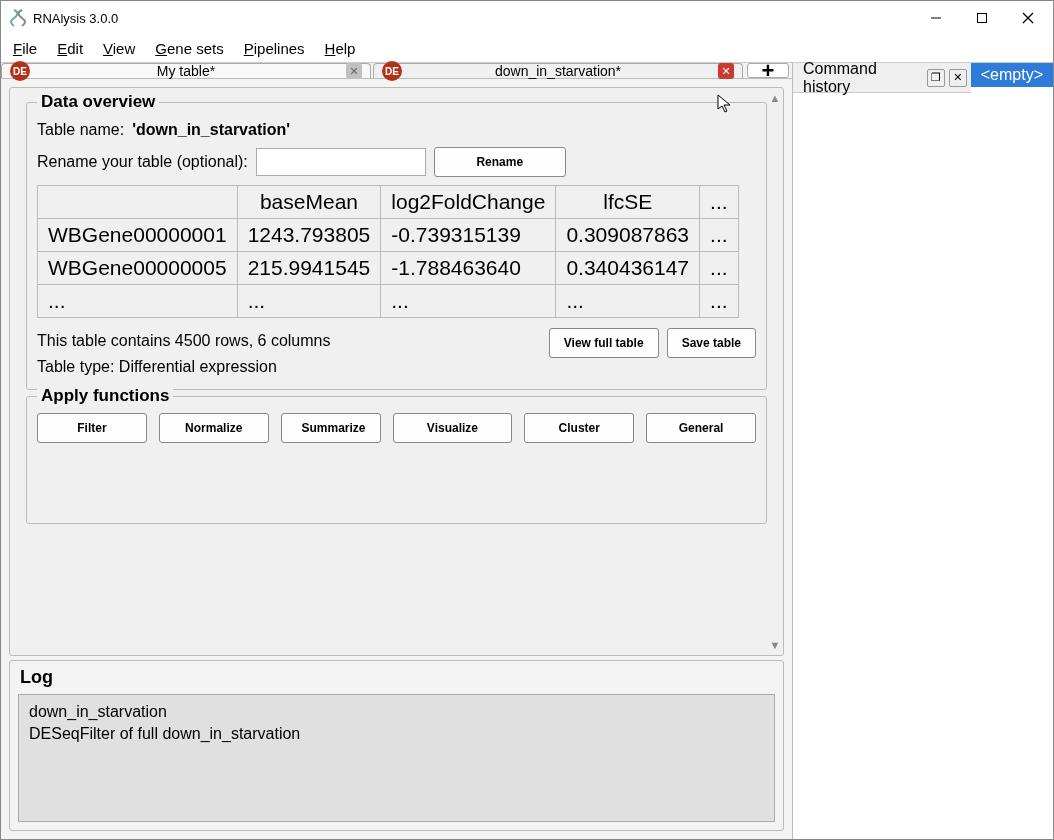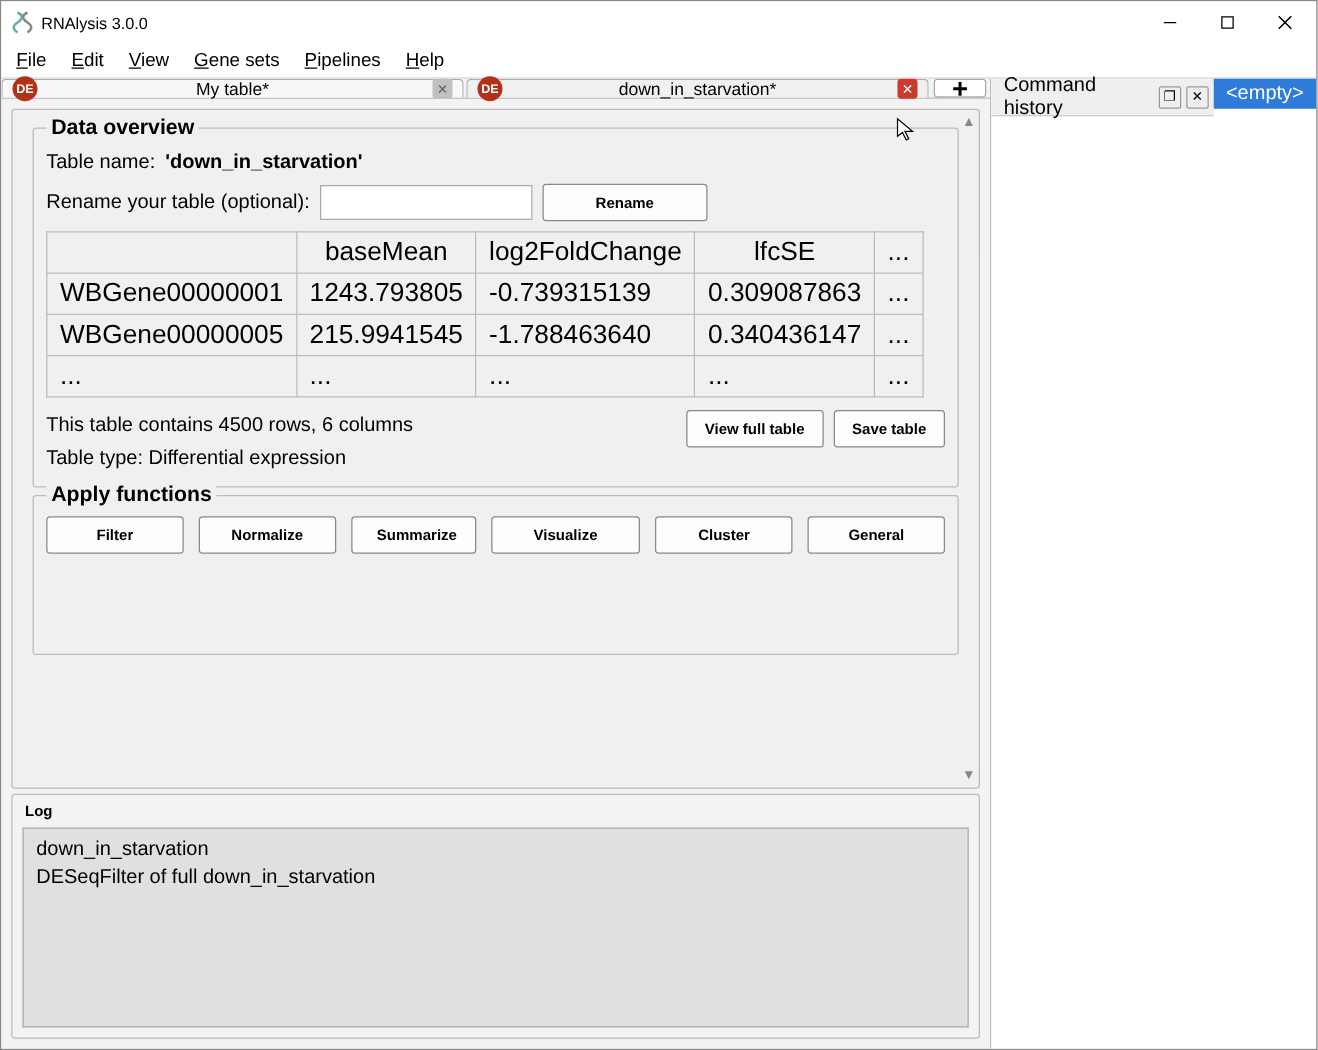--- a/index.html
+++ b/index.html
@@ -34,22 +34,22 @@
 button { height: 30px; padding: 0 14px; border: 1px solid #888; border-radius: 3px; background: #fdfdfd; font-size: 12px; font-weight: bold; cursor: pointer; }
 .table-preview { border-collapse: collapse; margin: 6px 0 10px 0; font-size: 21px; }
 .table-preview td, .table-preview th { border: 1px solid #bbb; padding: 4px 10px; text-align: left; }
 .table-preview th { font-weight: normal; text-align: center; }
 .info-actions { display: flex; justify-content: space-between; align-items: flex-start; }
 .info-lines { font-size: 16px; line-height: 1.6; }
 .action-btns { display: flex; gap: 8px; }
 .func-btns { display: flex; gap: 12px; margin-top: 6px; }
 .scroll-indicator { position: absolute; right: 0; top: 4px; width: 16px; bottom: 4px; display: flex; flex-direction: column; justify-content: space-between; align-items: center; color: #888; font-size: 11px; }
 .log-section { border: 1px solid #bbb; border-radius: 3px; margin: 0 8px 8px 8px; padding: 4px 8px 8px 8px; background: #f3f3f3; }
-.log-title { font-weight: bold; font-size: 12px; padding: 2px 0 6px 2px; }
-.log-box { border: 1px solid #aaa; background: #e0e0e0; height: 160px; padding: 6px 10px; font-size: 16px; line-height: 1.4; }
+.log-title { font-weight: bold; font-size: 18px; padding: 2px 0 6px 2px; }
+.log-box { border: 1px solid #aaa; background: #e0e0e0; height: 128px; padding: 6px 10px; font-size: 16px; line-height: 1.4; }
 .cmd-panel { flex: 1; background: #fff; display: flex; flex-direction: row; }
 .cmd-header { height: 30px; background: #efefef; border-bottom: 1px solid #ccc; display: flex; align-items: center; justify-content: space-between; padding: 0 4px 0 10px; font-size: 16px; }
 .cmd-header-btns { display: flex; gap: 4px; }
 .cmd-hbtn { width: 18px; height: 18px; border: 1px solid #999; border-radius: 2px; display: flex; align-items: center; justify-content: center; font-size: 11px; }
 .cmd-body { flex: 1; }
 .cmd-item { background: #2f7bd9; color: #fff; padding: 3px 10px; font-size: 16px; }
 .cursor { position: absolute; }
 </style>
 </head>
 <body>

